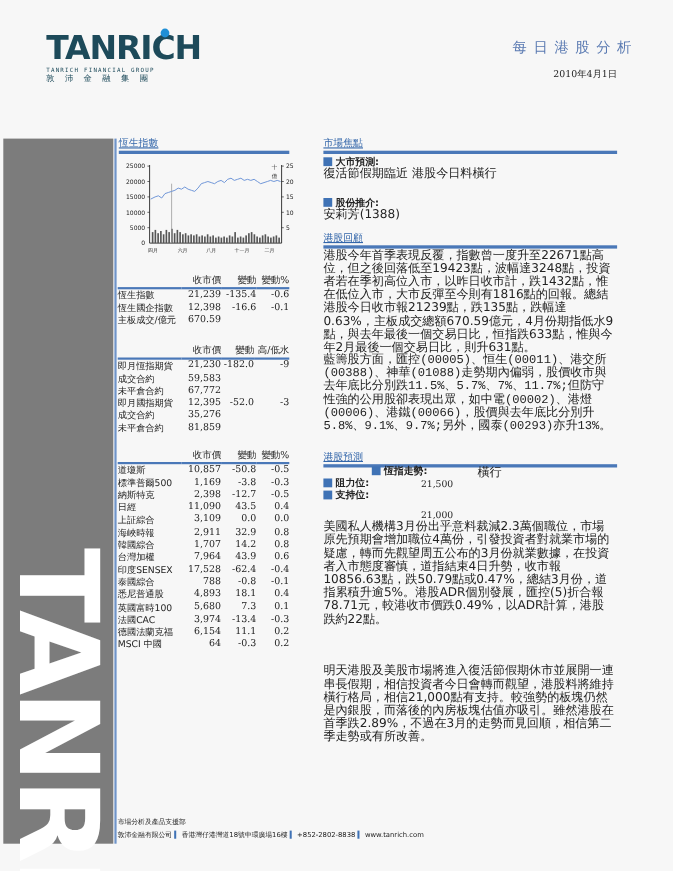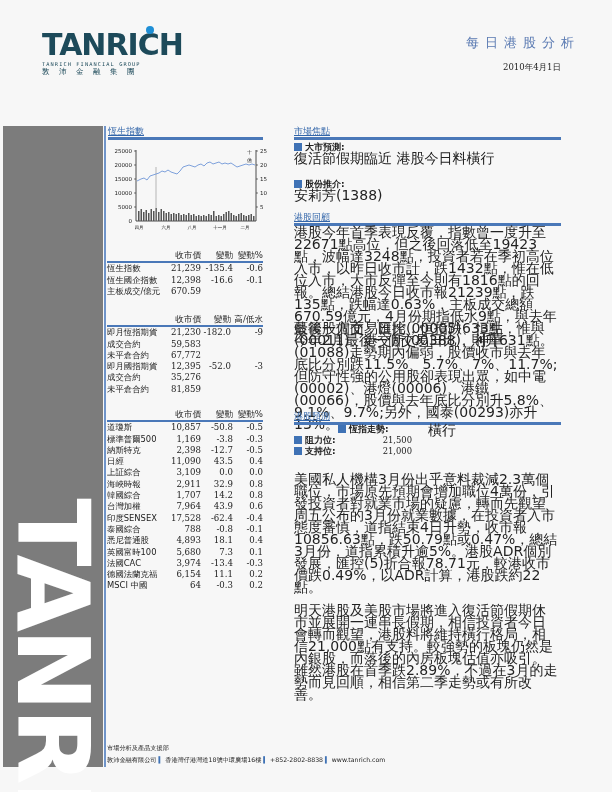--- a/index.html
+++ b/index.html
@@ -22,21 +22,21 @@
   
   .sec-h { font-family:"DejaVu Sans",sans-serif; font-size:9px; color:#3366aa; text-decoration:underline; border-bottom:3px solid #4a78b8; padding-bottom:0px; line-height:11px; }
   
   table.tbl { border-collapse:collapse; font-size:8.6px; line-height:11.3px; }
   table.tbl th { font-weight:normal; font-size:8.6px; text-align:right; border-bottom:2.5px solid #4a78b8; padding:0 0 0 0; }
   table.tbl td { padding:0; white-space:nowrap; }
   table.tbl td.n { text-align:right; }
   .lbl { font-family:"DejaVu Sans",sans-serif; font-size:8.4px; }
   .bullet { display:inline-block; width:8px; height:8px; background:#3f72b5; margin-right:3px; vertical-align:-1px; }
   .bh { font-family:"DejaVu Sans",sans-serif; font-weight:bold; font-size:9px; }
-  .para { font-family:"DejaVu Sans",sans-serif; font-size:14px; line-height:12px; color:#222; }
+  .para { font-family:"DejaVu Sans",sans-serif; font-size:11px; line-height:12px; color:#222; }
   .footer { font-family:"DejaVu Sans",sans-serif; font-size:6.2px; color:#222; line-height:11px; }
 </style>
 </head>
 <body>
 
 <div class="abs logo">
   <div class="logo-main"><span>TANRICH</span><span class="logo-dot"></span></div>
   <div class="logo-sub">TANRICH FINANCIAL GROUP</div>
   <div class="logo-cn">敦沛金融集團</div>
 </div>
@@ -326,35 +326,35 @@
   </table>
 
 <div class="abs sec-h" style="left:294px; top:126px; width:267px;">市場焦點</div>
 <div class="abs bh" style="left:294px; top:141px;"><span class="bullet"></span><span>大市預測:</span></div>
 <div class="abs para" style="left:294px; top:152px;">復活節假期臨近 港股今日料橫行</div>
 <div class="abs bh" style="left:294px; top:178px;"><span class="bullet"></span><span>股份推介:</span></div>
 <div class="abs para" style="left:294px; top:189px;">安莉芳(1388)</div>
 
 <div class="abs sec-h" style="left:294px; top:212px; width:267px;">港股回顧</div>
 <div class="abs para" style="left:294px; top:226px; width:264px;">港股今年首季表現反覆，指數曾一度升至22671點高位，但之後回落低至19423點，波幅達3248點，投資者若在季初高位入市，以昨日收市計，跌1432點，惟在低位入市，大市反彈至今則有1816點的回報。總結港股今日收市報21239點，跌135點，跌幅達0.63%，主板成交總額670.59億元，4月份期指低水9點，與去年最後一個交易日比，恒指跌633點，惟與今年2月最後一個交易日比，則升631點。</div>
-<div class="abs para" style="left:294px; top:322px; width:264px;">藍籌股方面，匯控(00005)、恒生(00011)、港交所(00388)、神華(01088)走勢期內偏弱，股價收市與去年底比分別跌11.5%、5.7%、7%、11.7%;但防守性強的公用股卻表現出眾，如中電(00002)、港燈(00006)、港鐵(00066)，股價與去年底比分別升5.8%、9.1%、9.7%;另外，國泰(00293)亦升13%。</div>
+<div class="abs para" style="left:294px; top:322px; width:264px;font-family:Liberation Mono, monospace;">藍籌股方面，匯控(00005)、恒生(00011)、港交所(00388)、神華(01088)走勢期內偏弱，股價收市與去年底比分別跌11.5%、5.7%、7%、11.7%;但防守性強的公用股卻表現出眾，如中電(00002)、港燈(00006)、港鐵(00066)，股價與去年底比分別升5.8%、9.1%、9.7%;另外，國泰(00293)亦升13%。</div>
 
 <div class="abs sec-h" style="left:294px; top:411px; width:267px;">港股預測</div>
 <div class="abs" style="left:294px; top:424px; width:180px;">
   <div style="display:flex; height:11px; line-height:11px;">
     <span class="bh" style="width:80px; display:inline-block;padding-left:44px;"><span class="bullet"></span><span>恆指走勢:</span></span>
     <span class="para" style="width:38px; text-align:right;">橫行</span>
   </div>
   <div style="display:flex; height:11px; line-height:11px;">
     <span class="bh" style="width:80px; display:inline-block;"><span class="bullet"></span><span>阻力位:</span></span>
     <span style="width:38px; text-align:right; font-size:8.4px;">21,500</span>
   </div>
   <div style="display:flex; height:11px; line-height:11px;">
     <span class="bh" style="width:80px; display:inline-block;"><span class="bullet"></span><span>支持位:</span></span>
-    <span style="width:38px; text-align:right; font-size:8.4px;">21,000</span>
+    <span style="width:38px; text-align:right; font-size:8.4px;margin-top:17px;">21,000</span>
   </div>
 </div>
 <div class="abs para" style="left:294px; top:473px; width:264px;">美國私人機構3月份出乎意料裁減2.3萬個職位，市場原先預期會增加職位4萬份，引發投資者對就業市場的疑慮，轉而先觀望周五公布的3月份就業數據，在投資者入市態度審慎，道指結束4日升勢，收市報10856.63點，跌50.79點或0.47%，總結3月份，道指累積升逾5%。港股ADR個別發展，匯控(5)折合報78.71元，較港收市價跌0.49%，以ADR計算，港股跌約22點。</div>
 <div class="abs para" style="left:294px; top:578px; width:264px;margin-top:26px;">明天港股及美股市場將進入復活節假期休市並展開一連串長假期，相信投資者今日會轉而觀望，港股料將維持橫行格局，相信21,000點有支持。較強勢的板塊仍然是內銀股，而落後的內房板塊估值亦吸引。雖然港股在首季跌2.89%，不過在3月的走勢而見回順，相信第二季走勢或有所改善。</div>
 
 <div class="abs footer" style="left:107px; top:742px;">市場分析及產品支援部</div>
 <div class="abs footer" style="left:107px; top:754px; white-space:nowrap;">
   <span>敦沛金融有限公司</span>
   <span style="color:#3f72b5;">▍</span>
   <span>香港灣仔港灣道18號中環廣場16樓</span>

